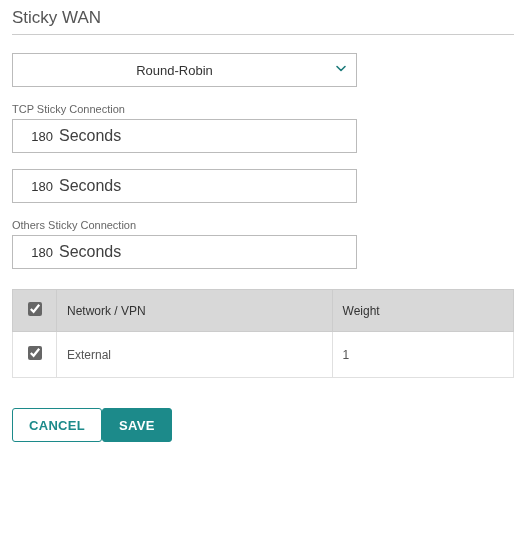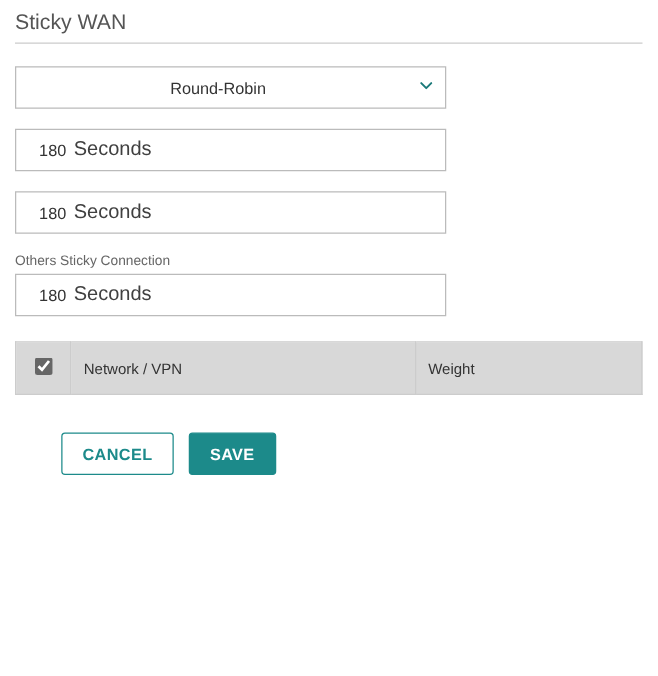--- a/index.html
+++ b/index.html
@@ -108,22 +108,20 @@
       color: #555;
     }
     .checkbox {
       width: 14px;
       height: 14px;
       accent-color: #666;
       cursor: pointer;
     }
     .button-row {
       display: flex;
-      gap: 12px;
-      margin-left: 37px;
     }
     .btn {
       height: 34px;
       padding: 0 16px;
       font-size: 13px;
       font-weight: 600;
       border-radius: 3px;
       cursor: pointer;
       letter-spacing: 0.3px;
     }
@@ -153,20 +151,21 @@
     </button>
     <span class="chevron">
       <svg width="12" height="12" viewBox="0 0 12 12">
           <path d="M2 4 L6 8 L10 4" stroke="#1c7a7a" stroke-width="1.6" fill="none" stroke-linecap="round" stroke-linejoin="round"></path>
         </svg>
     </span>
   </div>
 </div>
 
 <div class="field-group">
+  <label class="field-label">TCP Sticky Connection</label>
   <div class="text-input-wrap">
     <input type="text" class="text-input-value" value="180" style="">
     <span class="text-input-unit">Seconds</span>
   </div>
 </div>
 
 <div class="field-group">
   <div class="text-input-wrap">
     <input type="text" class="text-input-value" value="180" style="">
     <span class="text-input-unit">Seconds</span>
@@ -185,19 +184,26 @@
   <thead>
     <tr>
       <th>
         <input type="checkbox" class="checkbox" checked="" style="">
       </th>
       <th class="col-network">Network / VPN</th>
       <th>Weight</th>
     </tr>
   </thead>
   <tbody>
+    <tr>
+      <td>
+        <input type="checkbox" class="checkbox" checked="" style="">
+      </td>
+      <td>External</td>
+      <td>1</td>
+    </tr>
   </tbody>
 </table>
 
 <div class="button-row">
   <button class="btn btn-cancel">CANCEL</button>
   <button class="btn btn-save">SAVE</button>
 </div>
 
 </body></html>

